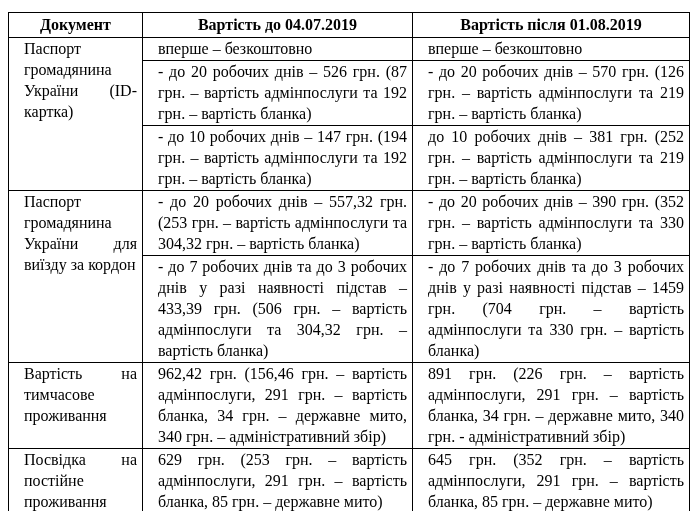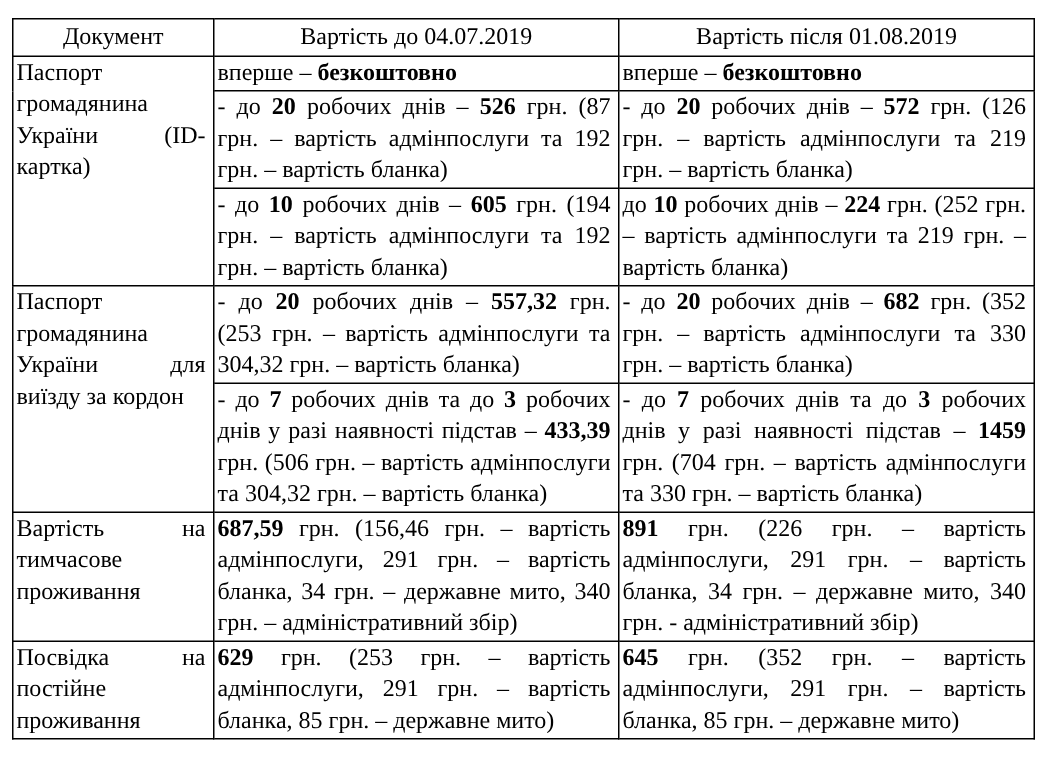--- a/index.html
+++ b/index.html
@@ -21,31 +21,31 @@
     margin: 12px 0 0 8px;
   }
   col.c-doc    { width: 134px; }
   col.c-before { width: 270px; }
   col.c-after  { width: 277px; }
   th, td {
     border: 1.5px solid #000000;
     font-size: 16px;
     line-height: 21px;
     vertical-align: top;
-    padding: 0 5px 1px 2px;
+    padding: 0 5px 1px 15px;
   }
   th {
-    font-weight: normal;
+    font-weight: bold;
     text-align: center;
     padding: 1px 2px 2px 2px;
   }
   td {
     text-align: justify;
   }
-  td b { font-weight: bold; }
+  td b { font-weight: normal; }
 </style>
 </head>
 <body>
 
 <table class="pricing">
   <colgroup>
     <col class="c-doc">
     <col class="c-before">
     <col class="c-after">
   </colgroup>
@@ -58,40 +58,40 @@
   </thead>
   <tbody>
 
     <tr>
       <td rowspan="3">Паспорт громадянина України (ID-картка)</td>
       <td>вперше – <b>безкоштовно</b></td>
       <td>вперше – <b>безкоштовно</b></td>
     </tr>
     <tr>
       <td>- до <b>20</b> робочих днів – <b>526</b> грн. (87 грн. – вартість адмінпослуги та 192 грн. – вартість бланка)</td>
-      <td>- до <b>20</b> робочих днів – <b>572</b> грн. (126 грн. – вартість адмінпослуги та 219 грн. – вартість бланка)</td>
+      <td>- до <b>20</b> робочих днів – <b>570</b> грн. (126 грн. – вартість адмінпослуги та 219 грн. – вартість бланка)</td>
     </tr>
     <tr>
-      <td>- до <b>10</b> робочих днів – <b>605</b> грн. (194 грн. – вартість адмінпослуги та 192 грн. – вартість бланка)</td>
-      <td>до <b>10</b> робочих днів – <b>224</b> грн. (252 грн. – вартість адмінпослуги та 219 грн. – вартість бланка)</td>
+      <td>- до <b>10</b> робочих днів – <b>147</b> грн. (194 грн. – вартість адмінпослуги та 192 грн. – вартість бланка)</td>
+      <td>до <b>10</b> робочих днів – <b>381</b> грн. (252 грн. – вартість адмінпослуги та 219 грн. – вартість бланка)</td>
     </tr>
 
     <tr>
       <td rowspan="2">Паспорт громадянина України для виїзду за кордон</td>
       <td>- до <b>20</b> робочих днів – <b>557,32</b> грн. (253 грн. – вартість адмінпослуги та 304,32 грн. – вартість бланка)</td>
-      <td>- до <b>20</b> робочих днів – <b>682</b> грн. (352 грн. – вартість адмінпослуги та 330 грн. – вартість бланка)</td>
+      <td>- до <b>20</b> робочих днів – <b>390</b> грн. (352 грн. – вартість адмінпослуги та 330 грн. – вартість бланка)</td>
     </tr>
     <tr>
       <td>- до <b>7</b> робочих днів та до <b>3</b> робочих днів у разі наявності підстав – <b>433,39</b> грн. (506 грн. – вартість адмінпослуги та 304,32 грн. – вартість бланка)</td>
       <td>- до <b>7</b> робочих днів та до <b>3</b> робочих днів у разі наявності підстав – <b>1459</b> грн. (704 грн. – вартість адмінпослуги та 330 грн. – вартість бланка)</td>
     </tr>
 
     <tr>
       <td>Вартість на тимчасове проживання</td>
-      <td><b>687,59</b> грн. (156,46 грн. – вартість адмінпослуги, 291 грн. – вартість бланка, 34 грн. – державне мито, 340 грн. – адміністративний збір)</td>
+      <td><b>962,42</b> грн. (156,46 грн. – вартість адмінпослуги, 291 грн. – вартість бланка, 34 грн. – державне мито, 340 грн. – адміністративний збір)</td>
       <td><b>891</b> грн. (226 грн. – вартість адмінпослуги, 291 грн. – вартість бланка, 34 грн. – державне мито, 340 грн. - адміністративний збір)</td>
     </tr>
 
     <tr>
       <td>Посвідка на постійне проживання</td>
       <td><b>629</b> грн. (253 грн. – вартість адмінпослуги, 291 грн. – вартість бланка, 85 грн. – державне мито)</td>
       <td><b>645</b> грн. (352 грн. – вартість адмінпослуги, 291 грн. – вартість бланка, 85 грн. – державне мито)</td>
     </tr>
   </tbody>
 </table>

